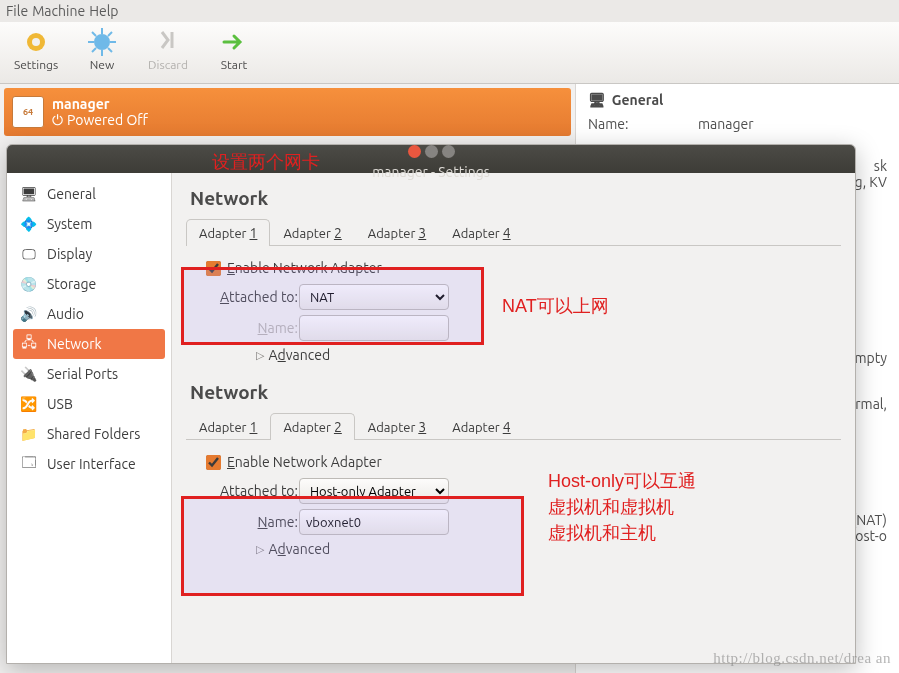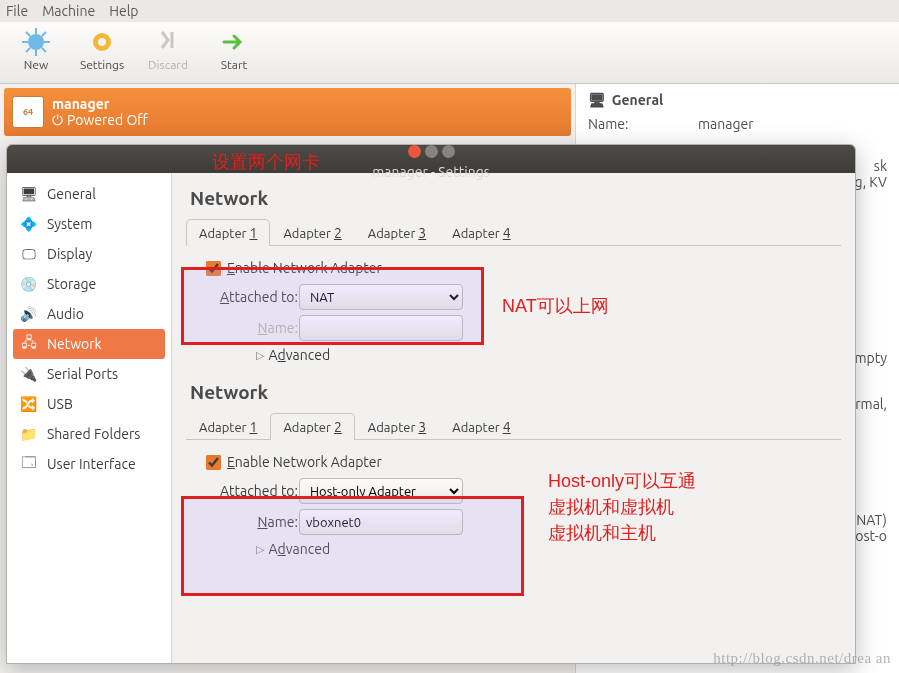--- a/index.html
+++ b/index.html
@@ -1,19 +1,19 @@
 <!DOCTYPE html>
 <html><head>
 <meta charset="utf-8">
 <style>
 * { box-sizing:border-box; margin:0; padding:0; font-family:Ubuntu,Cantarell,"DejaVu Sans",sans-serif; font-size:14px; }
 body { background:#f2f1f0; width:899px; height:673px; overflow:hidden; position:relative; color:#3c3c3c; }
 
 
-.menubar { background:#ebe9e7; height:22px; display:flex; align-items:center; padding:0 6px; gap:14px; color:#5b5b5b; font-size:13px; }
+.menubar { background:#ebe9e7; height:22px; display:flex; align-items:center; padding:0 6px; gap:4px; color:#5b5b5b; font-size:13px; }
 .menubar span { cursor:default; }
 
 
 .toolbar { height:62px; background:linear-gradient(#fdfcfb,#ebe9e6); border-bottom:1px solid #c9c7c4; display:flex; align-items:flex-start; padding:6px 6px 0 6px; gap:6px; }
 .tbtn { display:flex; flex-direction:column; align-items:center; width:60px; gap:2px; }
 .tbtn .ic { width:28px; height:28px; display:flex; align-items:center; justify-content:center; }
 .tbtn .lbl { font-size:12px; color:#4b4b4b; }
 .tbtn.dim .lbl { color:#b3b1ae; }
 
 
@@ -44,65 +44,65 @@
 .panel-title { font-size:19px; font-weight:bold; color:#4b4b4b; margin:4px 0 10px 4px; }
 .tabs { display:flex; border-bottom:1px solid #c9c7c4; margin-bottom:10px; }
 .tab { padding:5px 12px; border:1px solid transparent; border-bottom:none; border-radius:5px 5px 0 0; font-size:13px; color:#3c3c3c; margin-bottom:-1px;text-align:right; }
 .tab.act { background:#f2f1f0; border-color:#c9c7c4; }
 .tab u { text-decoration:underline; }
 .form { padding:4px 4px 4px 20px; }
 .chk { display:flex; align-items:center; gap:6px; margin-bottom:8px; }
 .chk input { width:15px; height:15px; accent-color:#e57a30; }
 .row { display:flex; align-items:center; gap:1px; margin:5px 0; }
 .row .lab { width:92px; text-align:right; color:#3c3c3c; }
-.row select,.row input[type=text] { width:164px; height:26px; background:linear-gradient(#fdfcfb,#ebe9e6); border:1px solid #bdbab6; border-radius:4px; padding:0 6px; font-size:13px; }
+.row select,.row input[type=text] { width:150px; height:26px; background:linear-gradient(#fdfcfb,#ebe9e6); border:1px solid #bdbab6; border-radius:4px; padding:0 6px; font-size:13px; }
 .row .long { width:480px; }
 .adv { display:flex; align-items:center; gap:4px; margin:6px 0 10px 50px; color:#3c3c3c; }
 .tri { color:#7b7875; font-size:11px; }
 .redbox { position:absolute; border:3px solid #e02020; background:rgba(180,160,255,0.18); pointer-events:none; }
 .anno { position:absolute; color:#e02020; font-size:18px; font-family:"Microsoft YaHei","SimSun",sans-serif; pointer-events:none; white-space:pre; }
 .wm { position:absolute; right:8px; bottom:6px; color:rgba(120,120,120,0.55); font-size:15px; font-family:Georgia,serif; letter-spacing:0.5px; pointer-events:none; }
 </style>
 </head>
 <body>
 
 <div class="menubar">
   <span>File</span>
   <span>Machine</span>
   <span>Help</span>
 </div>
 
 <div class="toolbar">
+  <div class="tbtn">
+    <div class="ic">
+        <svg width="28" height="28">
+          <circle cx="14" cy="14" r="9" fill="#f0b836"></circle>
+          <circle cx="14" cy="14" r="4" fill="#f2f1f0"></circle>
+        </svg>
+      </div>
+    <div class="lbl">Settings</div>
+  </div>
   <div class="tbtn">
     <div class="ic">
         <svg width="28" height="28">
           <circle cx="14" cy="14" r="8" fill="#6fb9e8"></circle>
           <g stroke="#6fb9e8" stroke-width="2">
             <line x1="14" y1="0" x2="14" y2="6"></line>
             <line x1="14" y1="22" x2="14" y2="28"></line>
             <line x1="0" y1="14" x2="6" y2="14"></line>
             <line x1="22" y1="14" x2="28" y2="14"></line>
             <line x1="4" y1="4" x2="8" y2="8"></line>
             <line x1="20" y1="20" x2="24" y2="24"></line>
             <line x1="24" y1="4" x2="20" y2="8"></line>
             <line x1="4" y1="24" x2="8" y2="20"></line>
           </g>
         </svg>
       </div>
     <div class="lbl">New</div>
   </div>
-  <div class="tbtn">
-    <div class="ic">
-        <svg width="28" height="28">
-          <circle cx="14" cy="14" r="9" fill="#f0b836"></circle>
-          <circle cx="14" cy="14" r="4" fill="#f2f1f0"></circle>
-        </svg>
-      </div>
-    <div class="lbl">Settings</div>
-  </div>
   <div class="tbtn dim">
     <div class="ic">
         <svg width="28" height="28">
           <path d="M8 4 L14 12 L8 20 M18 4 L18 20" stroke="#c9c7c4" stroke-width="3" fill="none"></path>
         </svg>
       </div>
     <div class="lbl">Discard</div>
   </div>
   <div class="tbtn">
     <div class="ic">

